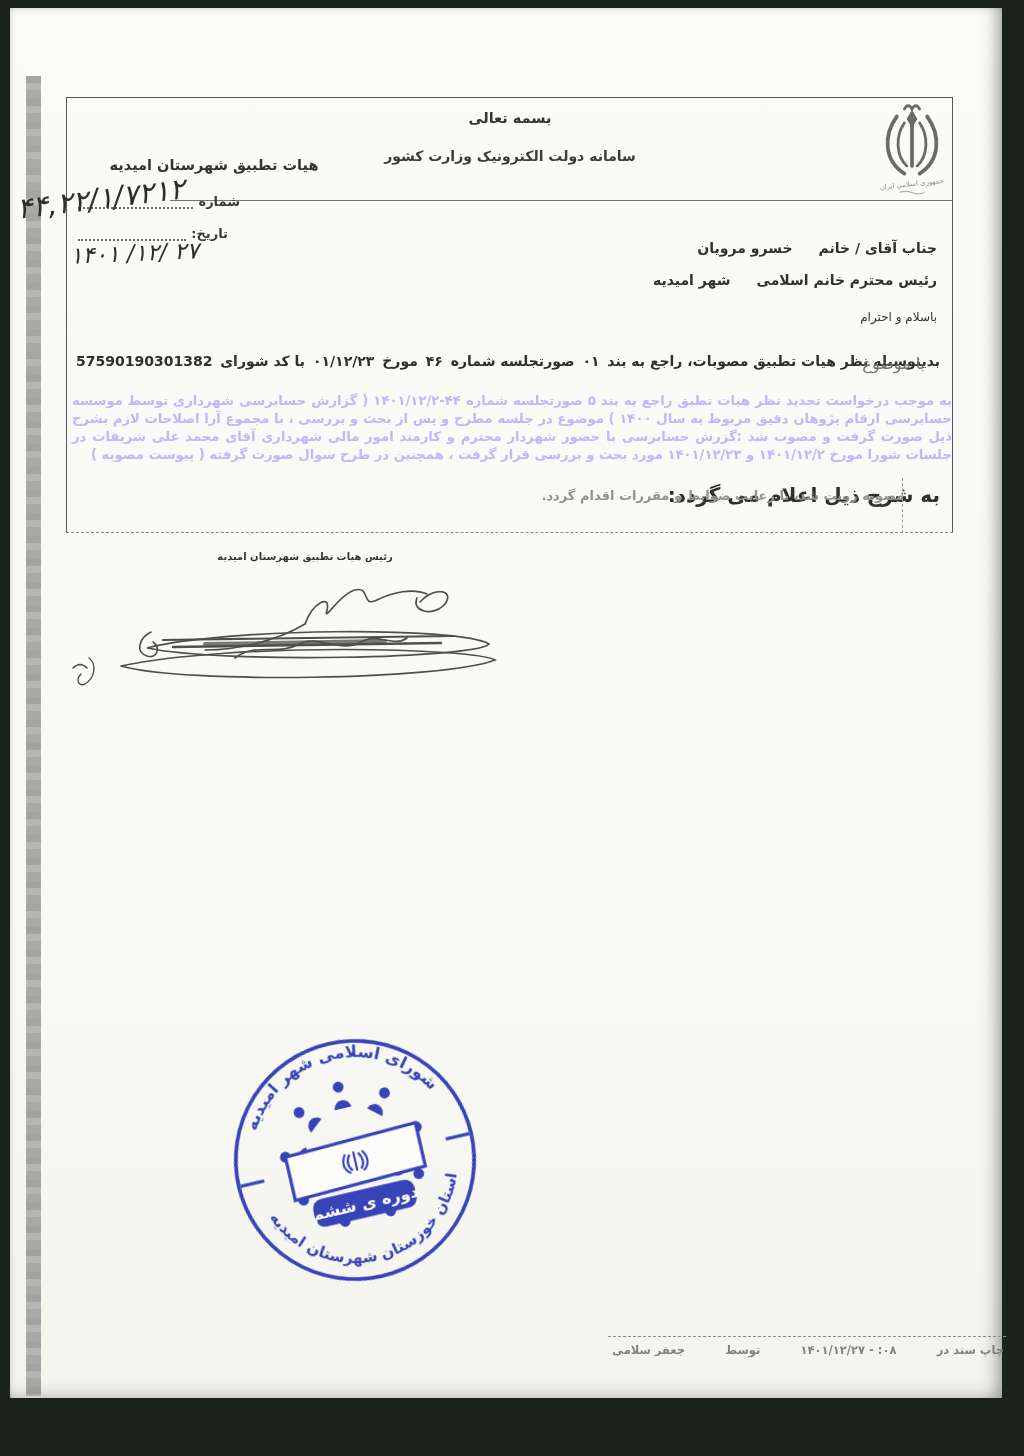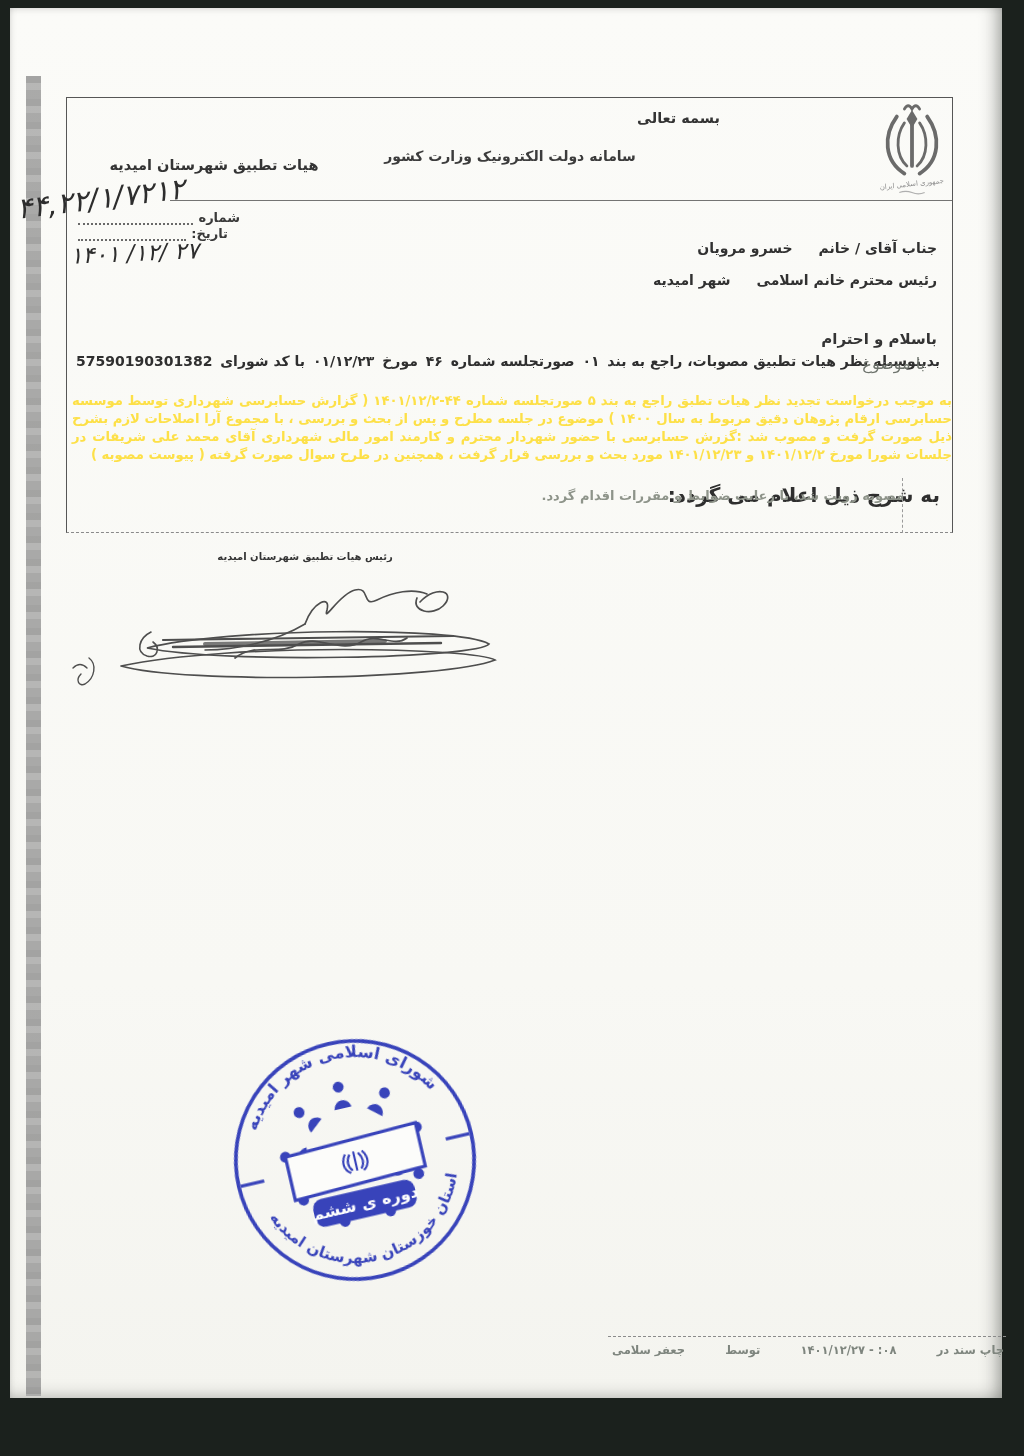--- a/index.html
+++ b/index.html
@@ -22,41 +22,41 @@
     background:repeating-linear-gradient(180deg,#838383 0 7px,#9d9d9d 7px 14px,#8b8b8b 14px 23px);
     opacity:.72; filter:blur(.4px);
   }
   .frame {
     position:absolute; left:66px; top:97px; width:887px; height:436px;
     border:1px solid #565656; border-bottom:1px dashed #8a8a8a;
   }
   .hsep { position:absolute; left:170px; top:200px; width:783px; border-top:1px solid #5c5c5c; opacity:.85; }
   .txt { position:absolute; direction:rtl; color:#343434; }
   .center { text-align:center; }
-  .besmele { left:300px; top:110px; width:420px; font-size:14.5px; font-weight:700;text-align:right; }
+  .besmele { left:300px; top:110px; width:420px; font-size:14.5px; font-weight:700; }
   .system-title { left:260px; top:148px; width:500px; font-size:14px; font-weight:700; color:#3c3c3c; }
   .org-title { left:88px; top:157px; width:252px; font-size:14.5px; font-weight:700; }
   .meta-row { position:absolute; display:flex; direction:rtl; align-items:flex-end; gap:5px;
               font-size:13px; font-weight:700; color:#3a3a3a; }
   .meta-row .dots { flex:1; border-bottom:2px dotted #5a5a5a; height:12px; opacity:.9; }
-  .row-number { left:78px; top:210px; width:162px; }
+  .row-number { left:78px; top:194px; width:162px; }
   .row-date   { left:78px; top:226px; width:150px; }
   .hand { position:absolute; direction:ltr; font-style:italic; color:#2d2d2d; font-weight:400; }
   .hand-number { left:16px; top:176px; width:260px; font-size:29px; letter-spacing:3px; transform:rotate(-7deg); }
   .hand-date { left:70px; top:240px; font-size:23px; letter-spacing:2px; transform:rotate(-2.5deg); }
   .emblem { position:absolute; left:874px; top:100px; }
   .rcpt { position:absolute; right:87px; display:flex; direction:rtl; gap:26px;
           font-size:14px; font-weight:700; color:#313131; white-space:nowrap; }
   .rcpt1 { top:240px; } .rcpt2 { top:272px; }
-  .salutation { right:87px; top:330px; font-size:15px; font-weight:700; }
+  .salutation { right:87px; top:310px; font-size:12px; font-weight:400; }
   .intro { position:absolute; right:84px; left:76px; top:353px; display:flex; direction:rtl;
            justify-content:space-between; font-size:14px; font-weight:700; color:#2f2f2f; white-space:nowrap; }
   .margin-label { right:99px; top:354px; font-size:16px; font-weight:400; color:#6d736c; }
   .paragraph { left:72px; right:72px; top:392px; font-size:13.2px; line-height:18px;
-               text-align:justify; font-weight:600; color:#fde047; }
+               text-align:justify; font-weight:600; color:#c4b5fd; }
   .announce { right:84px; top:483px; font-size:20px; font-weight:700; color:#2e2e2e; }
   .note { right:120px; top:488px; font-size:13px; font-weight:600; color:#8e948a; }
   .vdash { position:absolute; left:902px; top:478px; height:55px; border-left:1px dashed #9a9a9a; }
   .sig-title { left:130px; top:551px; width:350px; font-size:10px; font-weight:700; }
   .sig-svg { position:absolute; left:55px; top:572px; }
   .stamp-wrap { position:absolute; left:225px; top:1030px; width:260px; height:260px;
                 transform:rotate(-13deg); opacity:.92; filter:blur(.3px); }
   .footer-line { position:absolute; left:608px; top:1336px; width:398px; border-top:1px dashed #8b8b8b; }
   .footer { position:absolute; left:612px; top:1343px; width:392px; display:flex; direction:rtl;
             justify-content:space-between; font-size:11.5px; font-weight:600; color:#7e857e; white-space:nowrap; }

